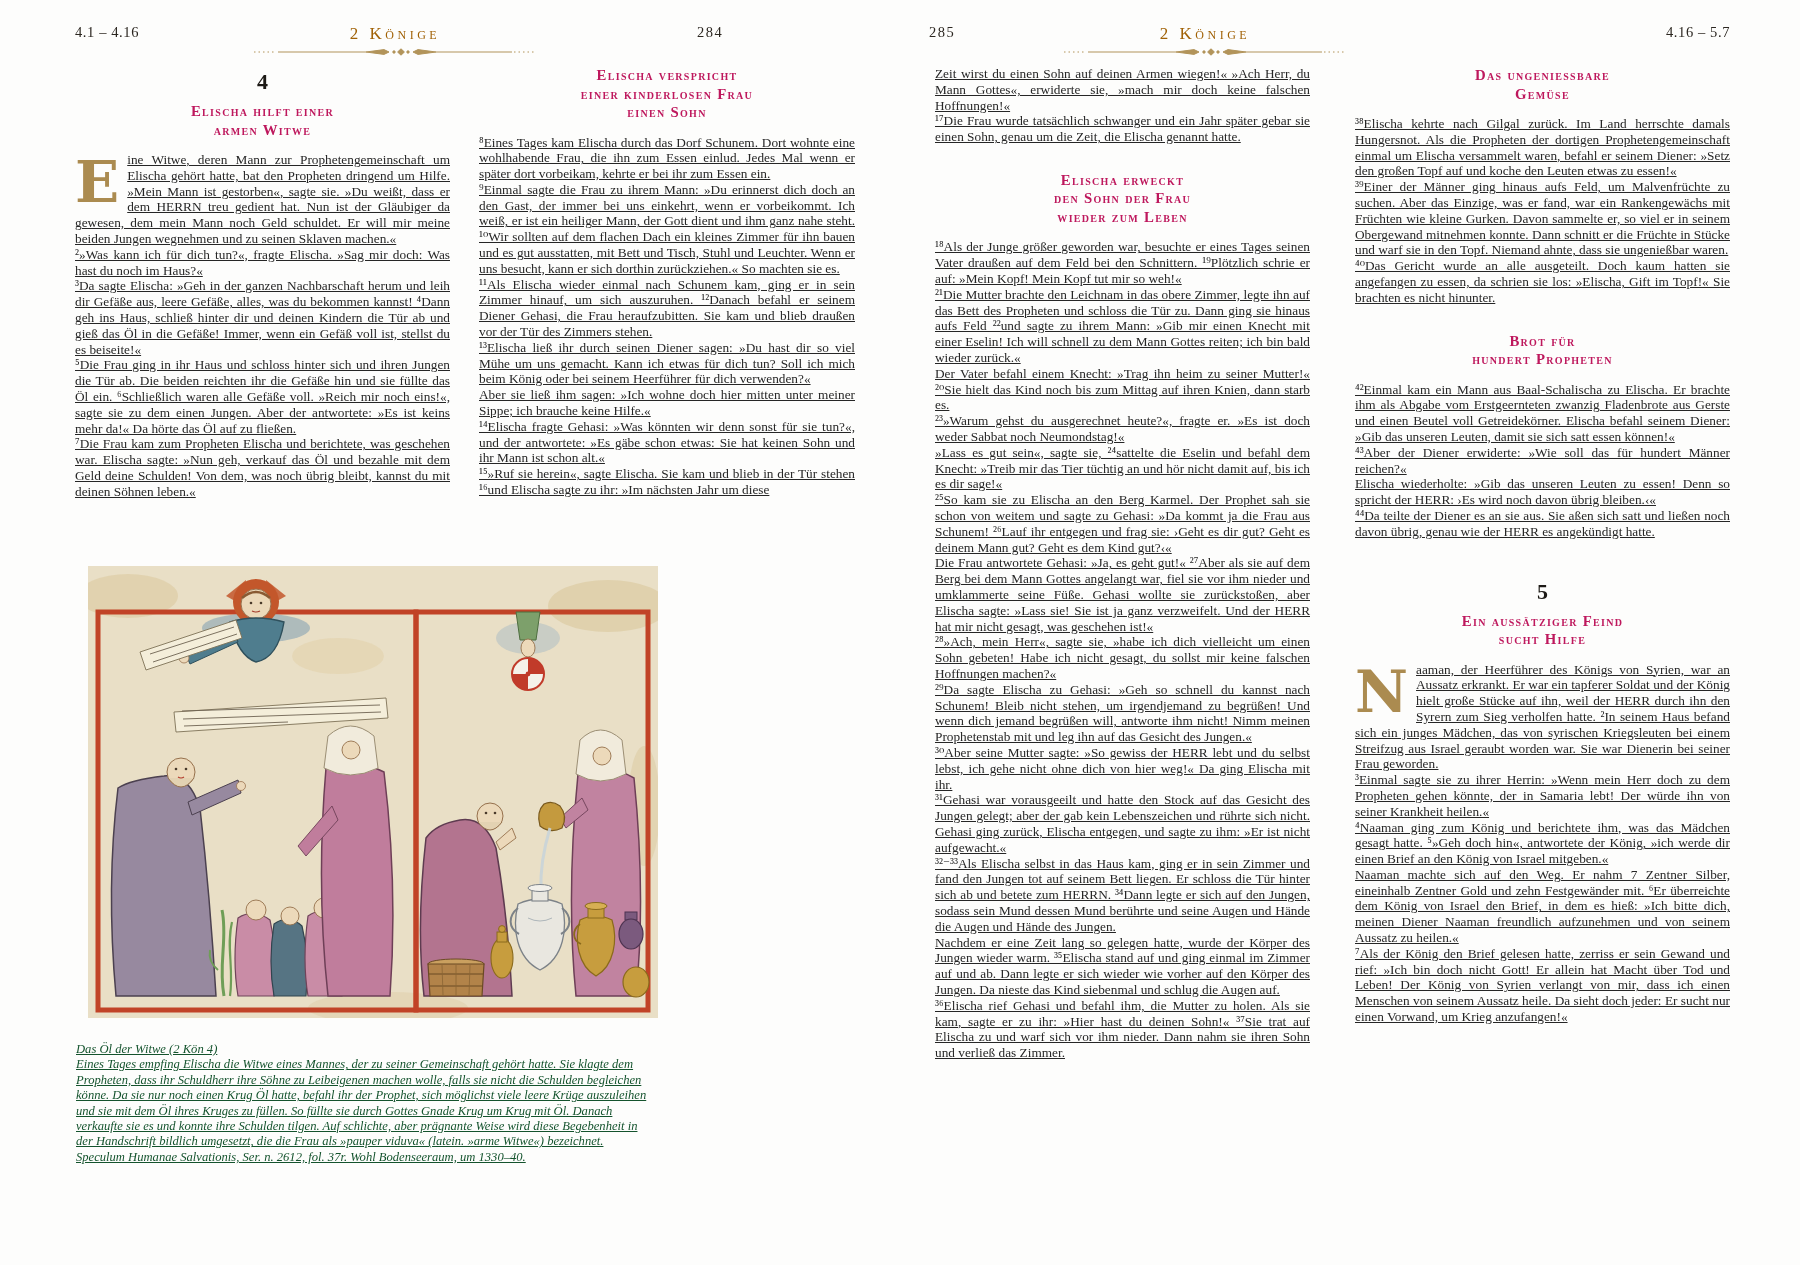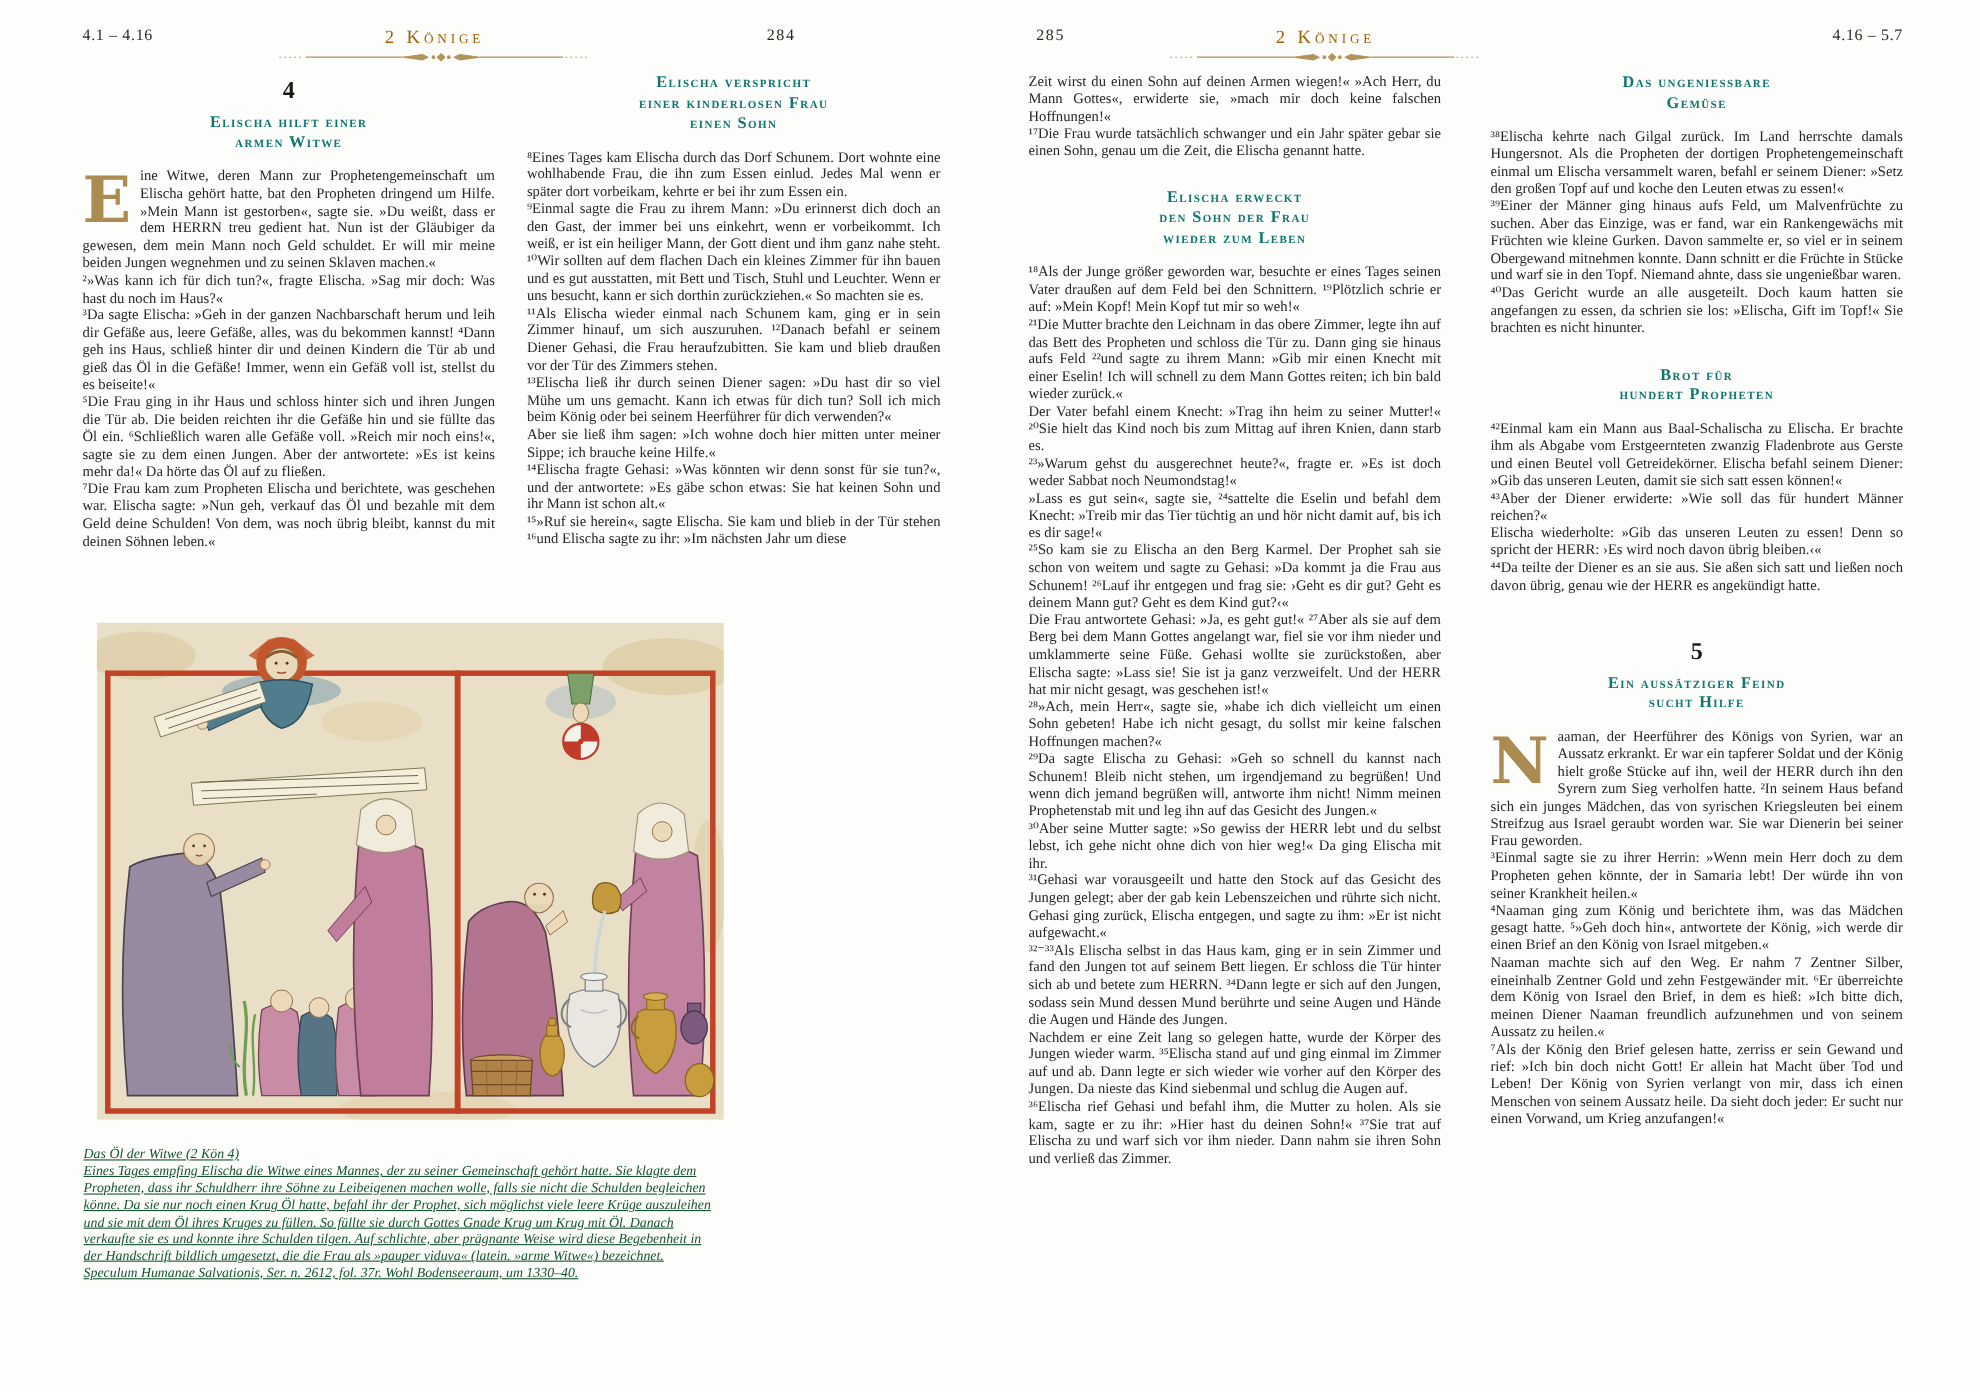--- a/index.html
+++ b/index.html
@@ -9,35 +9,35 @@
   .page{position:absolute;top:0;width:900px;height:1265px;}
   #page-left{left:0;} #page-right{left:900px;}
 
   .hdr{position:absolute;top:24px;font-size:14.5px;color:#2b2620;letter-spacing:.6px;white-space:nowrap;text-align:right;}
   .hdr-book{font-variant:small-caps;font-size:17px;letter-spacing:3.5px;color:#a16207;transform:translateX(-50%);}
   .hdr-num{letter-spacing:1.5px;}
   .ornament{position:absolute;top:47px;transform:translateX(-50%);}
   #page-left .hdr-range{left:75px;}
   #page-left .hdr-book,#page-left .ornament{left:395px;}
   #page-left .hdr-num{left:697px;}
-  #page-right .hdr-num{left:42px;}
+  #page-right .hdr-num{left:29px;}
   #page-right .hdr-book,#page-right .ornament{left:305px;}
   #page-right .hdr-range{right:70px;}
 
   .col{position:absolute;top:66px;}
   #lp-c1{left:75px;width:375px;}
   #lp-c2{left:479px;width:376px;}
   #rp-c1{left:35px;width:375px;}
   #rp-c2{left:455px;width:375px;}
 
-  .blk-para{font-size:13.3px;line-height:15.8px;text-align:justify;color:#262626;}
+  .blk-para{font-size:13.3px;line-height:15.8px;text-align:justify;color:#262626;text-decoration:underline;}
   .blk-chapter{font-size:22px;line-height:24px;font-weight:700;text-align:center;color:#1d1a16;margin:4px 0 8px;}
   .blk-para + .blk-chapter{margin-top:40px;}
   .blk-heading{font-weight:700;font-variant:small-caps;text-align:center;font-size:14.8px;line-height:18.5px;
-               letter-spacing:1.3px;white-space:pre-line;color:#0f766e;margin:0 0 13px;}
+               letter-spacing:1.3px;white-space:pre-line;color:#be185d;margin:0 0 13px;}
   .blk-para + .blk-heading{margin-top:26px;}
   .blk-chapter + .blk-heading{margin-top:2px;}
   .dropcap{float:left;font-family:"DejaVu Serif",serif;font-weight:700;font-size:58px;line-height:56px;
            height:60px;padding:2px 8px 0 0;color:#ab8b50;}
 
   .figure{position:absolute;left:88px;top:566px;width:570px;height:452px;}
   .caption{position:absolute;left:76px;top:1042px;width:577px;font-style:italic;
            font-size:12.6px;line-height:15.4px;color:#14532d;text-decoration:underline;}
 </style>
 </head>

